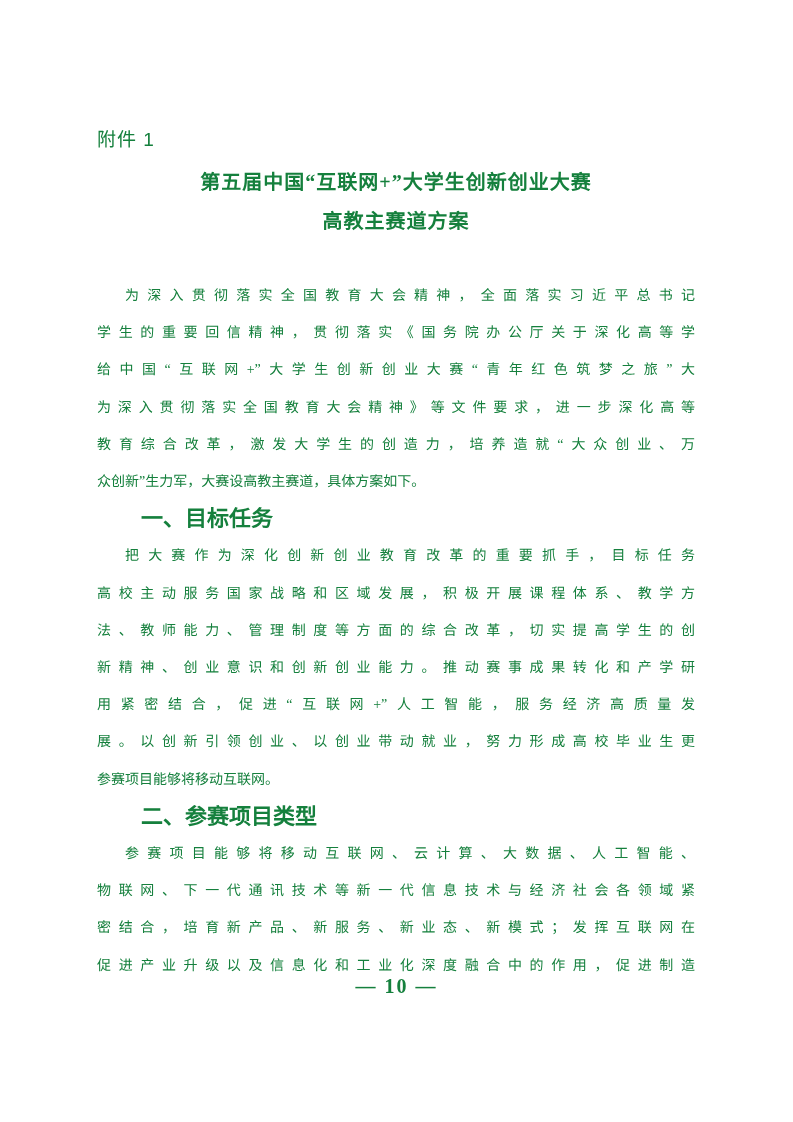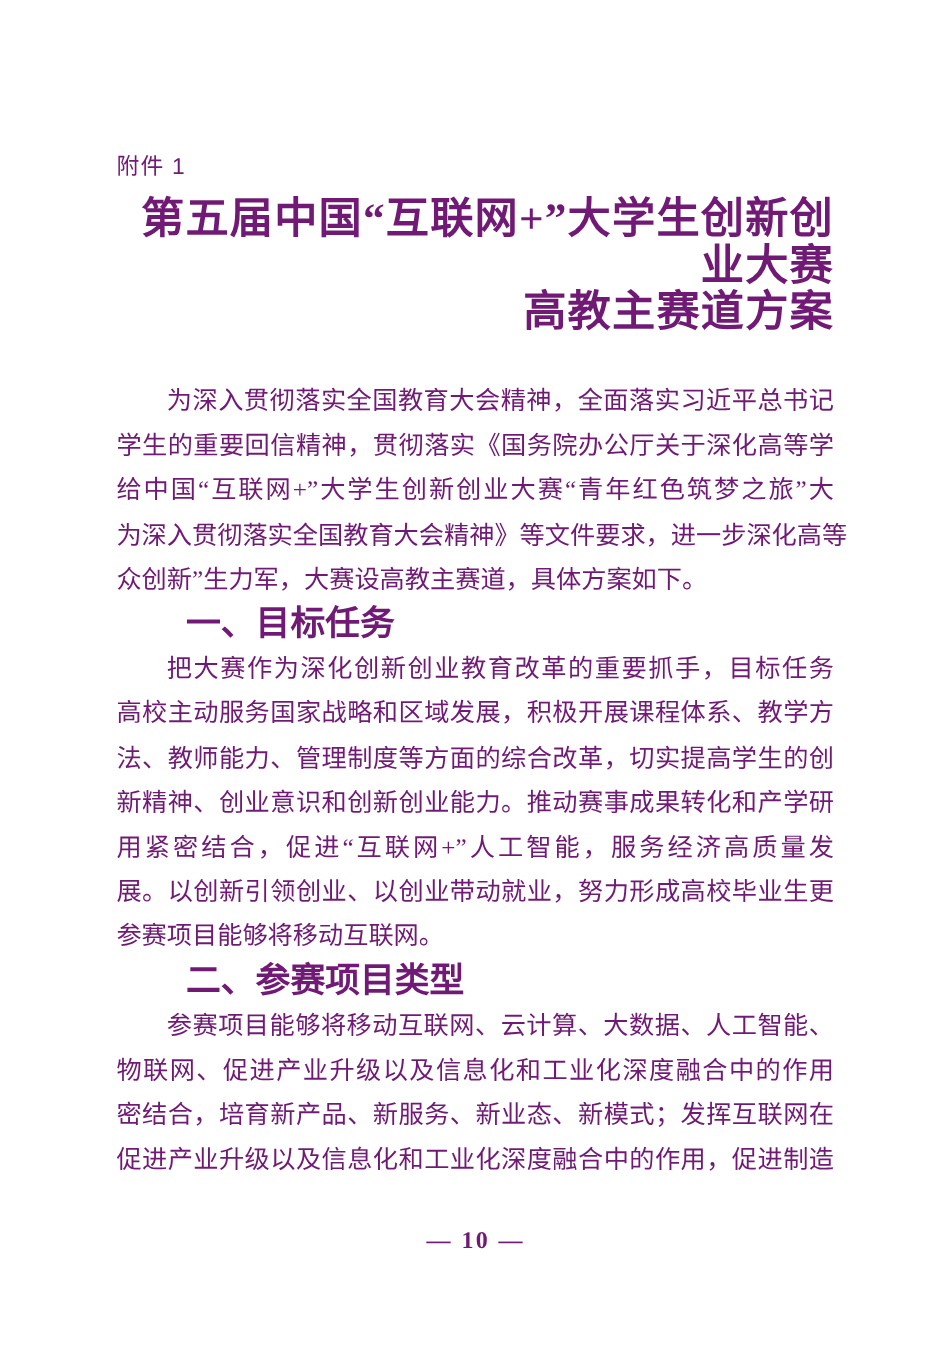--- a/index.html
+++ b/index.html
@@ -5,78 +5,78 @@
   html, body {
     margin: 0;
     padding: 0;
     background: #ffffff;
   }
   .page {
     position: relative;
     width: 793px;
     height: 1122px;
     background: #ffffff;
-    color: #701a75;
+    color: #15803d;
     font-family: "Liberation Serif", serif;
     overflow: hidden;
   }
   .content {
     position: absolute;
     left: 97px;
     top: 127px;
     width: 598px;
   }
   .attachment {
     font-family: "Liberation Sans", sans-serif;
     font-size: 19px;
     line-height: 26px;
     text-align: left;
     letter-spacing: 1px;
   }
   .title {
     margin: 10px 0 0 0;
     font-family: "Liberation Serif", serif;
     font-weight: bold;
-    font-size: 36px;
+    font-size: 20px;
     line-height: 39px;
-    text-align: right;
+    text-align: center;
     letter-spacing: 1px;
   }
   .body-sections {
     margin-top: 36px;
   }
   .heading {
     font-family: "Liberation Sans", sans-serif;
     font-weight: bold;
-    font-size: 29px;
+    font-size: 22px;
     line-height: 37.2px;
     text-indent: 2em;
     text-align: left;
   }
   .paragraph {
     margin: 0;
   }
   .line {
-    font-size: 21px;
+    font-size: 14px;
     line-height: 37.2px;
     text-align: justify;
     text-align-last: justify;
     white-space: nowrap;
   }
   .line.first {
     text-indent: 2em;
   }
   .line.end {
     text-align-last: left;
   }
   .footer {
     position: absolute;
     left: 0;
     right: 0;
-    top: 1022px;
+    top: 974px;
     text-align: center;
     font-family: "Liberation Serif", serif;
     font-weight: bold;
     font-size: 20px;
     line-height: 24px;
     letter-spacing: 2px;
   }
 </style>
 </head>
 <body>
@@ -87,35 +87,36 @@
     <div class="title">
       <div>第五届中国“互联网+”大学生创新创业大赛</div>
       <div>高教主赛道方案</div>
     </div>
     <div class="body-sections">
         <div class="paragraph">
           <div class="line first">为深入贯彻落实全国教育大会精神，全面落实习近平总书记</div>
           <div class="line">学生的重要回信精神，贯彻落实《国务院办公厅关于深化高等学</div>
           <div class="line">给中国“互联网+”大学生创新创业大赛“青年红色筑梦之旅”大</div>
           <div class="line">为深入贯彻落实全国教育大会精神》等文件要求，进一步深化高等</div>
+          <div class="line">教育综合改革，激发大学生的创造力，培养造就“大众创业、万</div>
           <div class="line end">众创新”生力军，大赛设高教主赛道，具体方案如下。</div>
         </div>
         <div class="heading">一、目标任务</div>
         <div class="paragraph">
           <div class="line first">把大赛作为深化创新创业教育改革的重要抓手，目标任务</div>
           <div class="line">高校主动服务国家战略和区域发展，积极开展课程体系、教学方</div>
           <div class="line">法、教师能力、管理制度等方面的综合改革，切实提高学生的创</div>
           <div class="line">新精神、创业意识和创新创业能力。推动赛事成果转化和产学研</div>
           <div class="line">用紧密结合，促进“互联网+”人工智能，服务经济高质量发</div>
           <div class="line">展。以创新引领创业、以创业带动就业，努力形成高校毕业生更</div>
           <div class="line end">参赛项目能够将移动互联网。</div>
         </div>
         <div class="heading">二、参赛项目类型</div>
         <div class="paragraph">
           <div class="line first">参赛项目能够将移动互联网、云计算、大数据、人工智能、</div>
-          <div class="line">物联网、促进产业升级以及信息化和工业化深度融合中的作用</div>
+          <div class="line">物联网、下一代通讯技术等新一代信息技术与经济社会各领域紧</div>
           <div class="line">密结合，培育新产品、新服务、新业态、新模式；发挥互联网在</div>
           <div class="line">促进产业升级以及信息化和工业化深度融合中的作用，促进制造</div>
         </div>
       </div>
   </div>
   <div class="footer">— 10 —</div>
 </div>
 
 </body></html>

